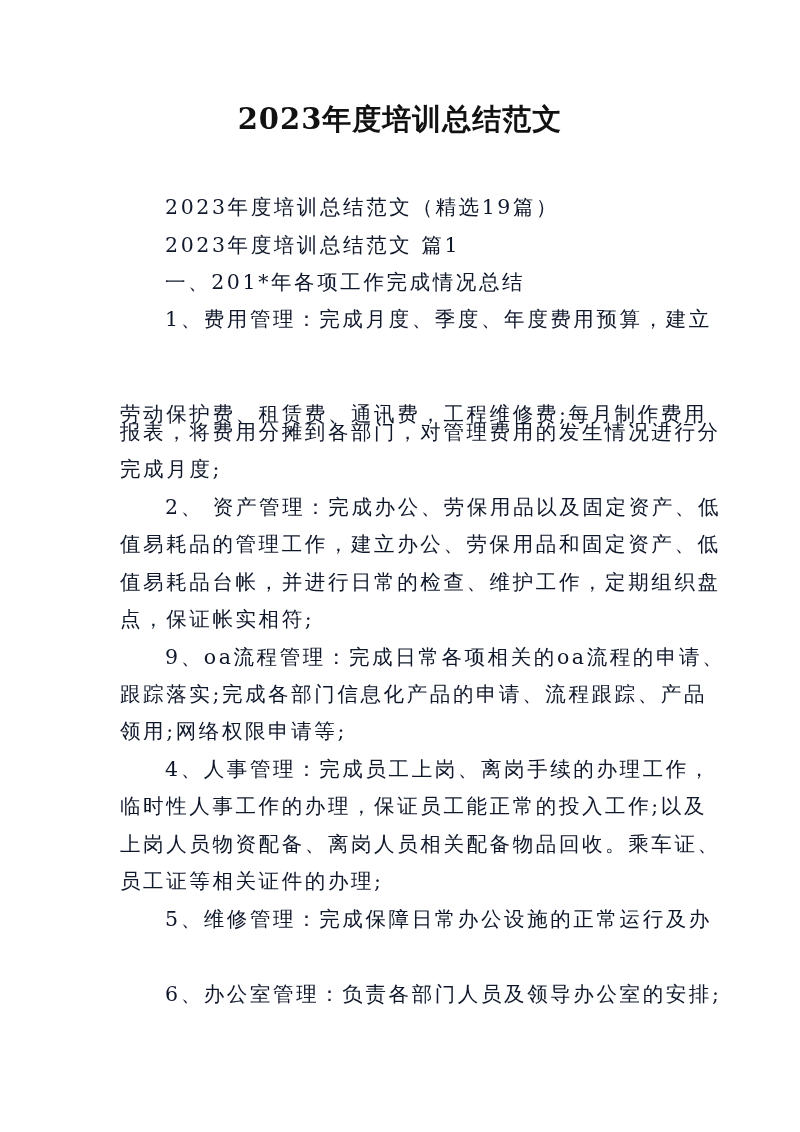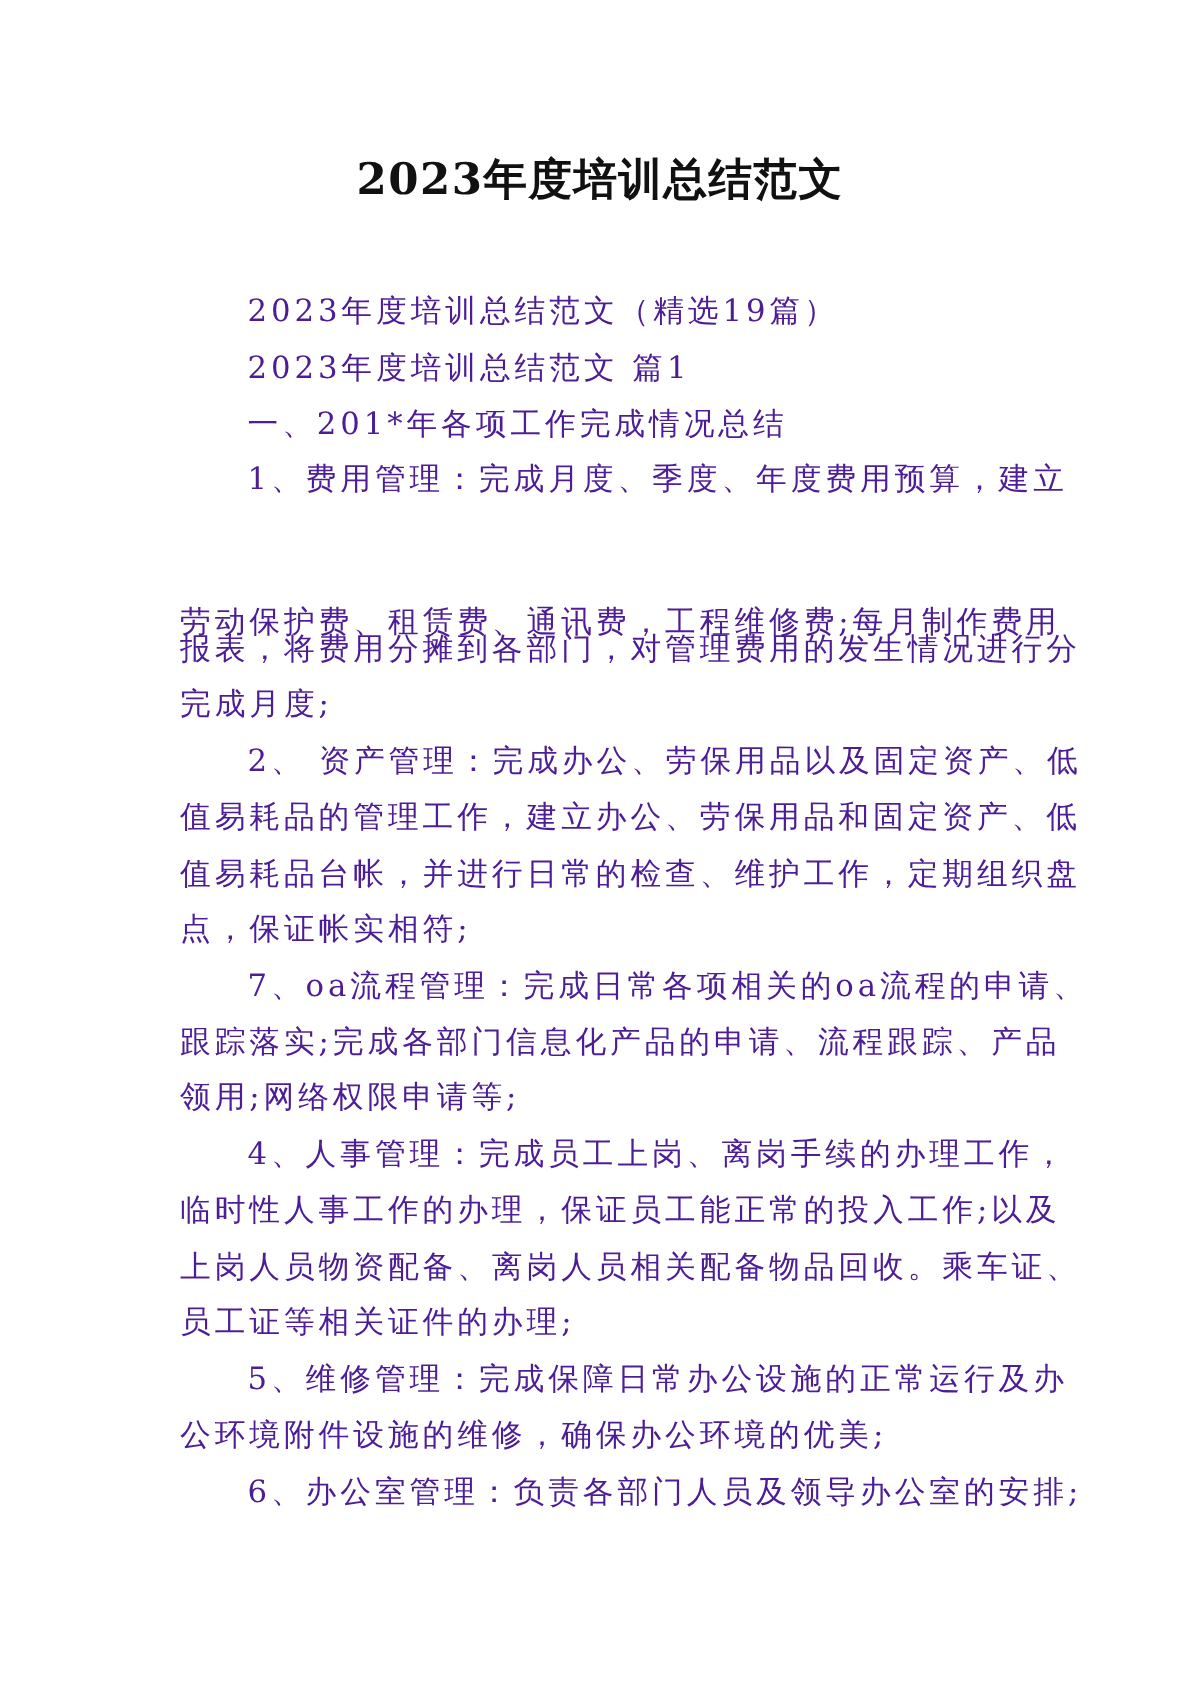--- a/index.html
+++ b/index.html
@@ -2,43 +2,42 @@
 <html><head>
 <meta charset="utf-8">
 <style>
   html, body { margin: 0; padding: 0; background: #ffffff; }
   body { width: 800px; height: 1132px; position: relative; overflow: hidden;
          font-family: "DejaVu Serif", "Liberation Serif", serif; color: #1a1a1a; }
   .page { position: absolute; left: 0; top: 0; width: 800px; height: 1132px; }
   .title { position: absolute; top: 100px; left: 0; width: 800px; text-align: center;
            font-size: 29px; font-weight: bold; color: #111; letter-spacing: 1px; }
   .line { position: absolute; left: 120px; font-size: 20.5px; white-space: nowrap;
-          letter-spacing: 2.6px; color: #4c1d95; }
+          letter-spacing: 2.6px; color: #0f172a; }
   .ind { left: 165px; }
 </style>
 </head>
 <body>
 
 <div class="page">
   <div class="title">2023年度培训总结范文</div>
 
   <div class="line ind" style="top:193px">2023年度培训总结范文（精选19篇）</div>
   <div class="line ind" style="top:231px">2023年度培训总结范文 篇1</div>
   <div class="line ind" style="top:268px">一、201*年各项工作完成情况总结</div>
   <div class="line ind" style="top:305px">1、费用管理：完成月度、季度、年度费用预算，建立</div>
   <div class="line" style="top:400px">劳动保护费、租赁费、通讯费，工程维修费;每月制作费用</div>
   <div class="line" style="top:418px">报表，将费用分摊到各部门，对管理费用的发生情况进行分</div>
   <div class="line" style="top:455px">完成月度;</div>
   <div class="line ind" style="top:493px">2、 资产管理：完成办公、劳保用品以及固定资产、低</div>
   <div class="line" style="top:530px">值易耗品的管理工作，建立办公、劳保用品和固定资产、低</div>
   <div class="line" style="top:568px">值易耗品台帐，并进行日常的检查、维护工作，定期组织盘</div>
   <div class="line" style="top:605px">点，保证帐实相符;</div>
-  <div class="line ind" style="top:643px">7、oa流程管理：完成日常各项相关的oa流程的申请、</div>
+  <div class="line ind" style="top:643px">9、oa流程管理：完成日常各项相关的oa流程的申请、</div>
   <div class="line" style="top:680px">跟踪落实;完成各部门信息化产品的申请、流程跟踪、产品</div>
   <div class="line" style="top:717px">领用;网络权限申请等;</div>
   <div class="line ind" style="top:755px">4、人事管理：完成员工上岗、离岗手续的办理工作，</div>
   <div class="line" style="top:792px">临时性人事工作的办理，保证员工能正常的投入工作;以及</div>
   <div class="line" style="top:830px">上岗人员物资配备、离岗人员相关配备物品回收。乘车证、</div>
   <div class="line" style="top:867px">员工证等相关证件的办理;</div>
   <div class="line ind" style="top:905px">5、维修管理：完成保障日常办公设施的正常运行及办</div>
-  <div class="line" style="top:942px">公环境附件设施的维修，确保办公环境的优美;</div>
   <div class="line ind" style="top:980px">6、办公室管理：负责各部门人员及领导办公室的安排;</div>
 </div>
 
 </body></html>

